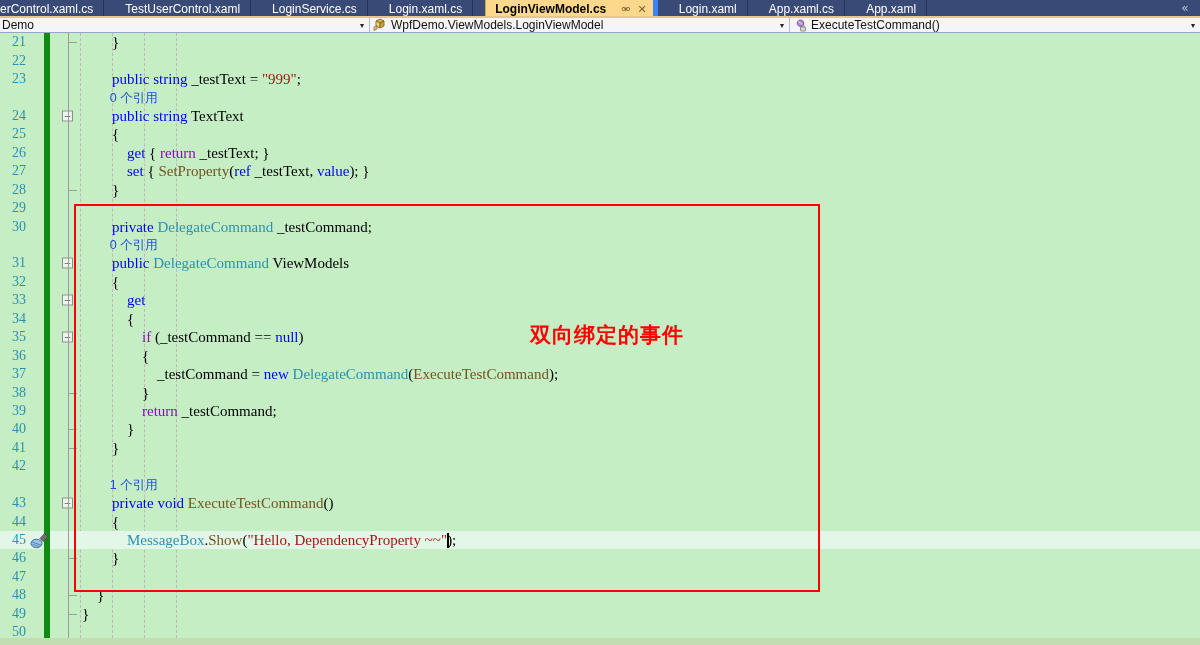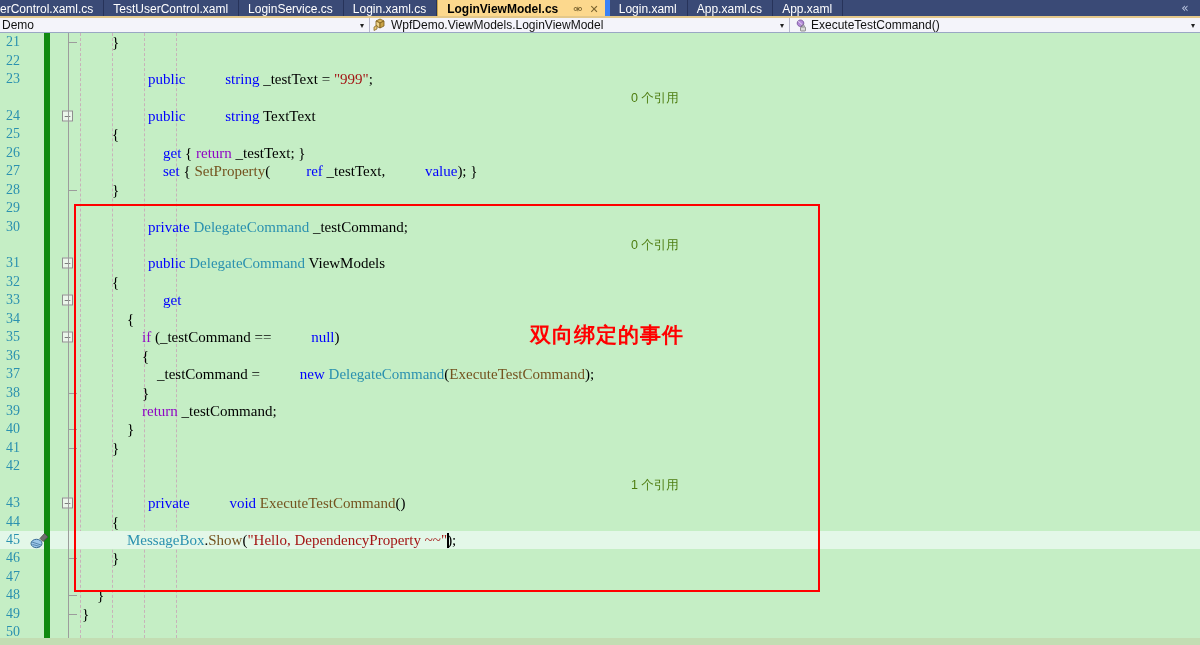--- a/index.html
+++ b/index.html
@@ -13,20 +13,21 @@
 
   
   #tabstrip {
     position: relative;
     height: 18px;
     background: #3a4a76;
     display: flex;
     align-items: stretch;
     overflow: hidden;
     border-bottom: 2px solid #e4c88a;
+    gap: 12px;
   }
   .tab {
     height: 18px;
     padding: 0 10px 0 9px;
     display: flex; align-items: center;
     color: #ffffff;
     font-family: "Liberation Sans", sans-serif;
     font-size: 12px;
     white-space: nowrap;
     border-right: 1px solid #27335a;
@@ -106,21 +107,21 @@
   .row {
     position: relative;
     height: 18.45px;
     display: flex;
     align-items: center;
   }
   .row.cur { background: #e3f7e8; }
   .lnum {
     width: 44px;
     text-align: right;
-    padding-right: 24px;
+    padding-right: 18px;
     color: #2b91af;
     font-family: "Liberation Serif", serif;
     font-size: 14px;
     flex: 0 0 auto;
     user-select: none;
   }
   .glyphcol { width: 14px; flex: 0 0 auto; position: relative; height: 100%; }
   .changebar {
     position: absolute; left: 0; top: 0;
     width: 6px; height: 100%;
@@ -151,27 +152,26 @@
     flex: 1 1 auto;
     white-space: pre;
     font-family: "Liberation Serif", "DejaVu Serif", serif;
     font-size: 15px;
     color: #000;
     line-height: 18px;
     padding-left: 2px;
   }
   .codetext.ref {
     font-size: 12.5px;
-    color: #4d7c0f;
+    color: #1d4ed8;
     font-family: "Liberation Sans", sans-serif;
-    text-align: center;
-  }
-
-  
-  .kw   { color: #0000ff; margin-left: 36px; }
+  }
+
+  
+  .kw   { color: #0000ff; }
   .ctl  { color: #8f08c4; }
   .type { color: #2b91af; }
   .str  { color: #a31515; }
   .mth  { color: #74531f; text-align: center; }
   .plain{ color: #000000; }
 
   
   #guides { position: absolute; left: 0; top: 0; width: 1200px; height: 605px; pointer-events: none; }
   .guide {
     position: absolute; top: 0; width: 1px; height: 605px;

